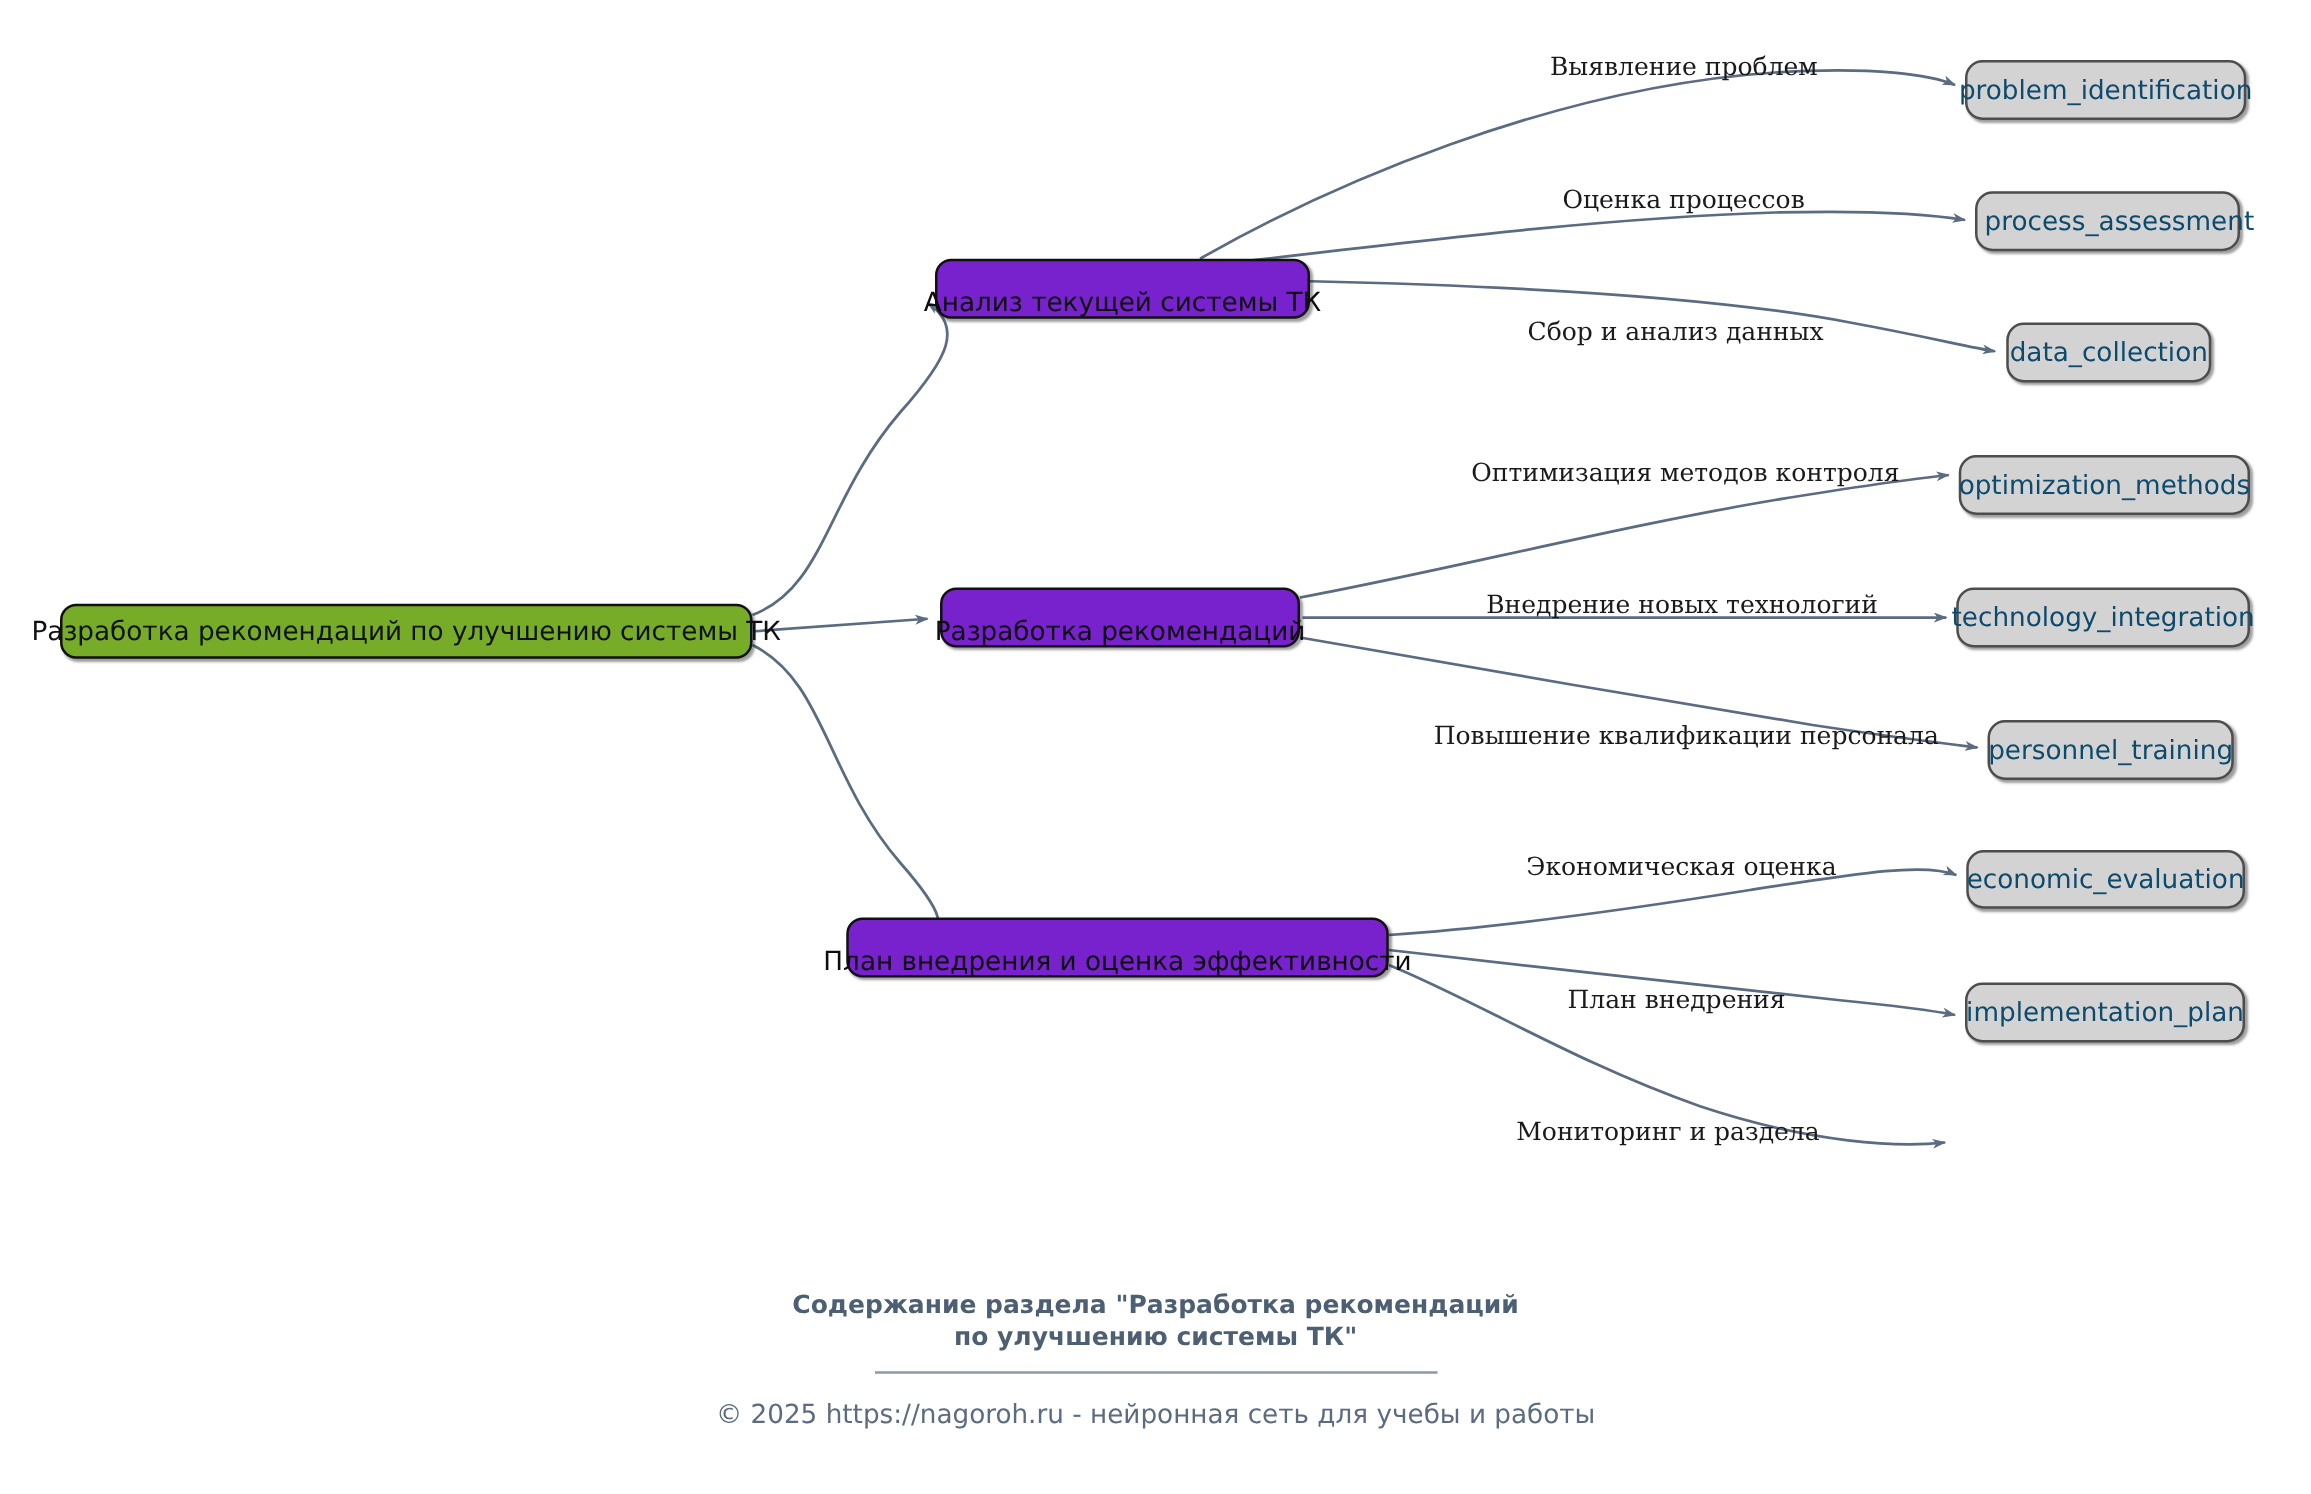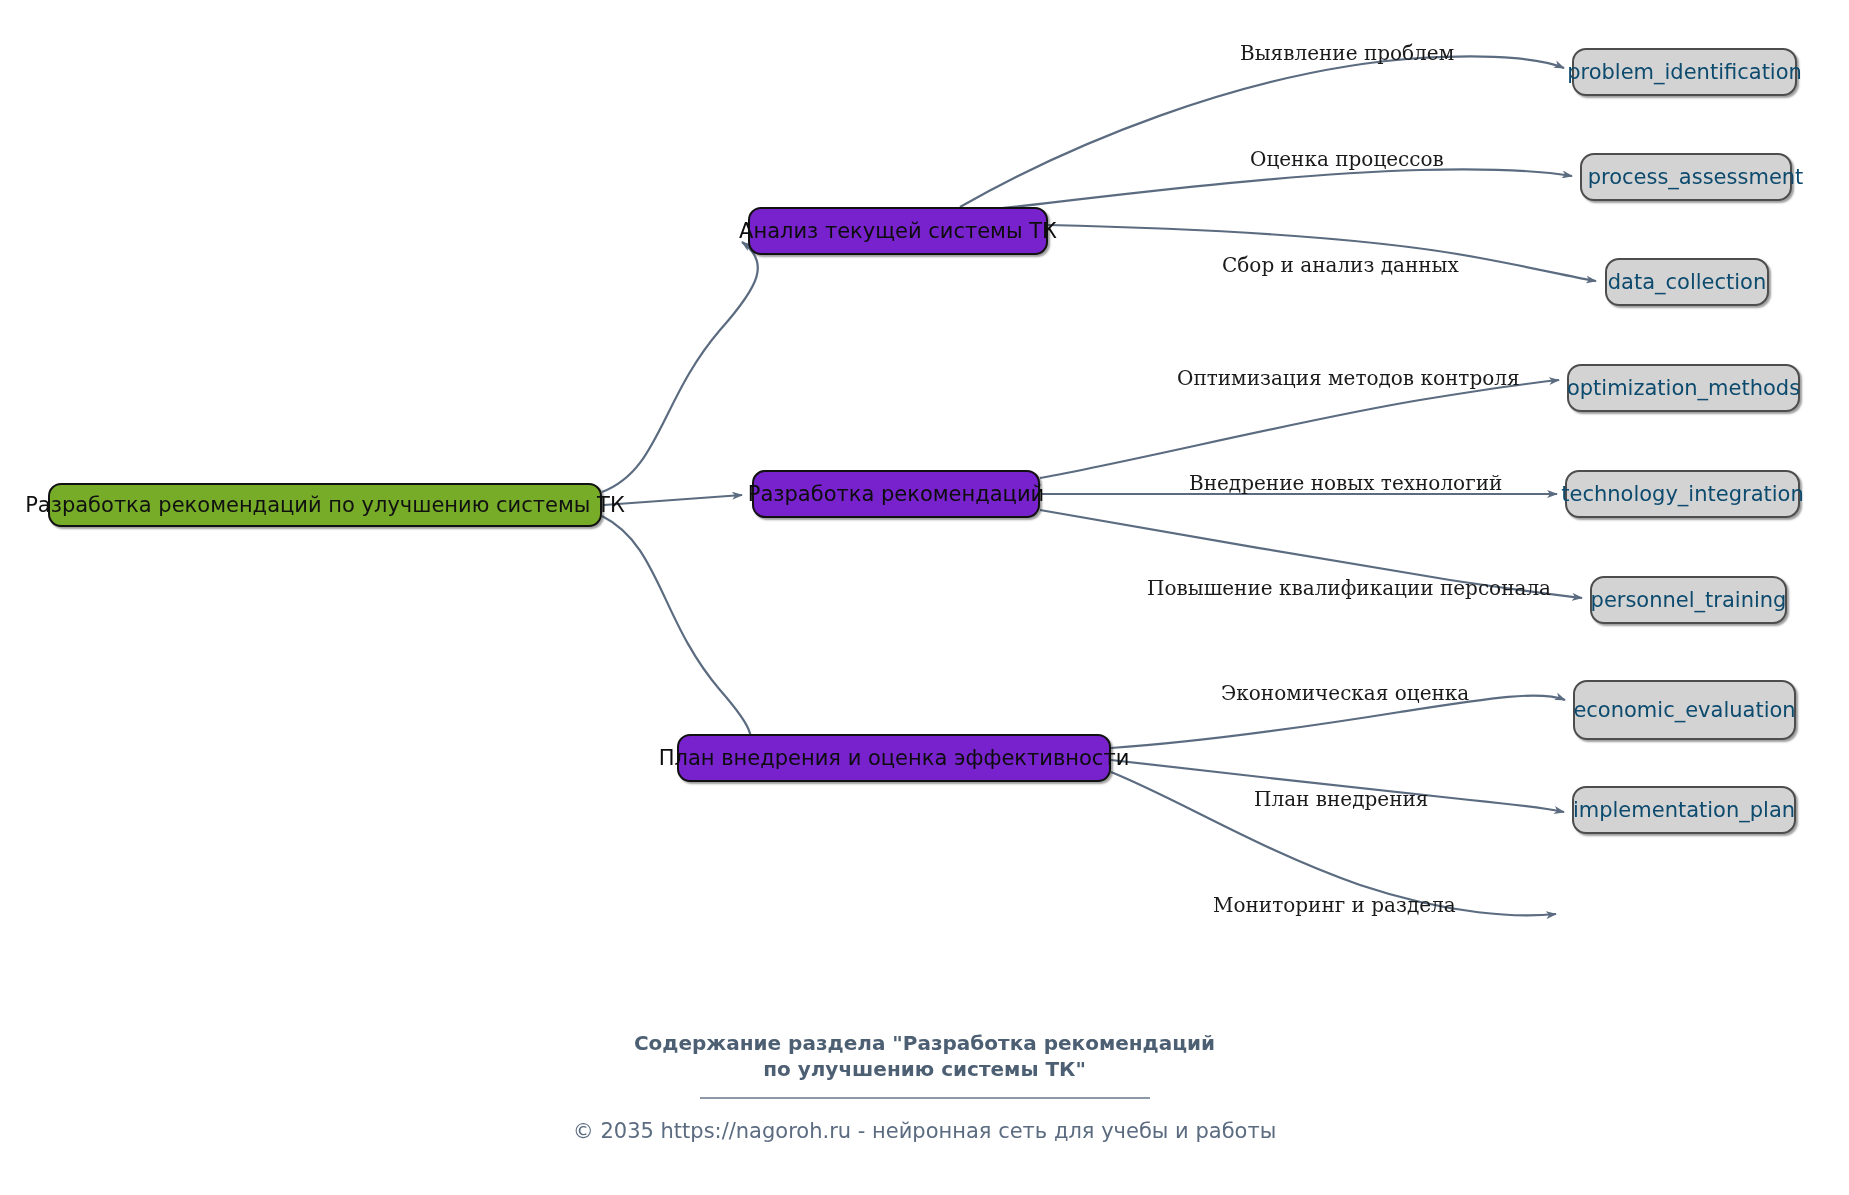--- a/index.html
+++ b/index.html
@@ -44,20 +44,21 @@
     line-height: 1;
   }
   .node-root {
     background: #76ac28;
     border-color: #111111;
   }
   .node-root .node-label { font-size: 21px; }
   .node-branch {
     background: #7722cc;
     border-color: #111111;
+    align-items: flex-end;
   }
   .node-branch .node-label { font-size: 21px; color: #0d0d0d; }
   .node-leaf {
     background: #d3d3d3;
     border: 2px solid #4d4d4d;
     border-radius: 14px;
   }
   .node-leaf .node-label { font-size: 21px; color: #0c4a6e; }
 
   .edge-label {
@@ -164,31 +165,31 @@
   <div class="node node-leaf" style="left:1590px; top:576px; width:197px; height:48px;">
     <span class="node-label">personnel_training</span>
   </div>
   <div class="edge-label" style="left:1177px; top:368px;">Оптимизация методов контроля</div>
   <div class="edge-label" style="left:1189px; top:473px;">Внедрение новых технологий</div>
   <div class="edge-label" style="left:1147px; top:578px;">Повышение квалификации персонала</div>
 
   <div class="node node-branch" style="left:677px; top:734px; width:434px; height:48px;">
     <span class="node-label">План внедрения и оценка эффективности</span>
   </div>
-  <div class="node node-leaf" style="left:1573px; top:680px; width:223px; height:60px;">
+  <div class="node node-leaf" style="left:1573px; top:680px; width:223px; height:47px;">
     <span class="node-label">economic_evaluation</span>
   </div>
   <div class="node node-leaf" style="left:1572px; top:786px; width:224px; height:48px;">
     <span class="node-label">implementation_plan</span>
   </div>
   <div class="edge-label" style="left:1221px; top:683px;">Экономическая оценка</div>
   <div class="edge-label" style="left:1254px; top:789px;">План внедрения</div>
   <div class="edge-label" style="left:1213px; top:895px;">Мониторинг и раздела</div>
 
   <div id="caption-block">
     <div class="caption-line">Содержание раздела "Разработка рекомендаций</div>
     <div class="caption-line">по улучшению системы ТК"</div>
     <div id="caption-rule"></div>
   </div>
 
-  <div id="footer-line">© 2035 https://nagoroh.ru - нейронная сеть для учебы и работы</div>
+  <div id="footer-line">© 2025 https://nagoroh.ru - нейронная сеть для учебы и работы</div>
 
 </div>
 
 </body></html>

